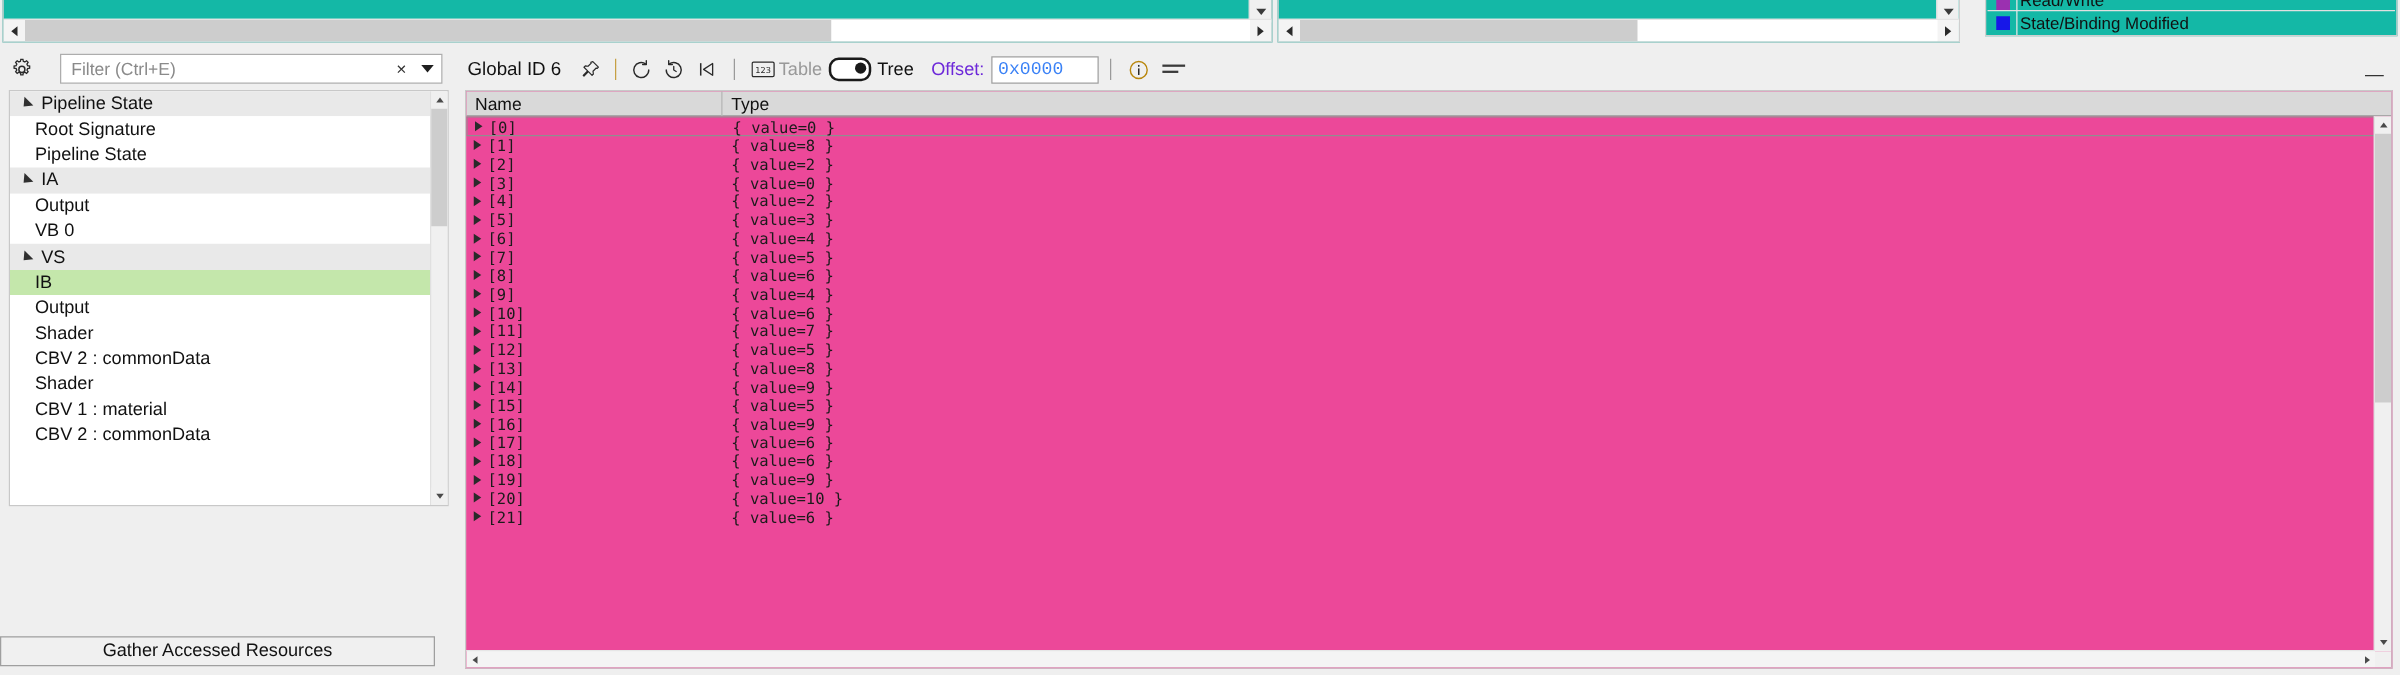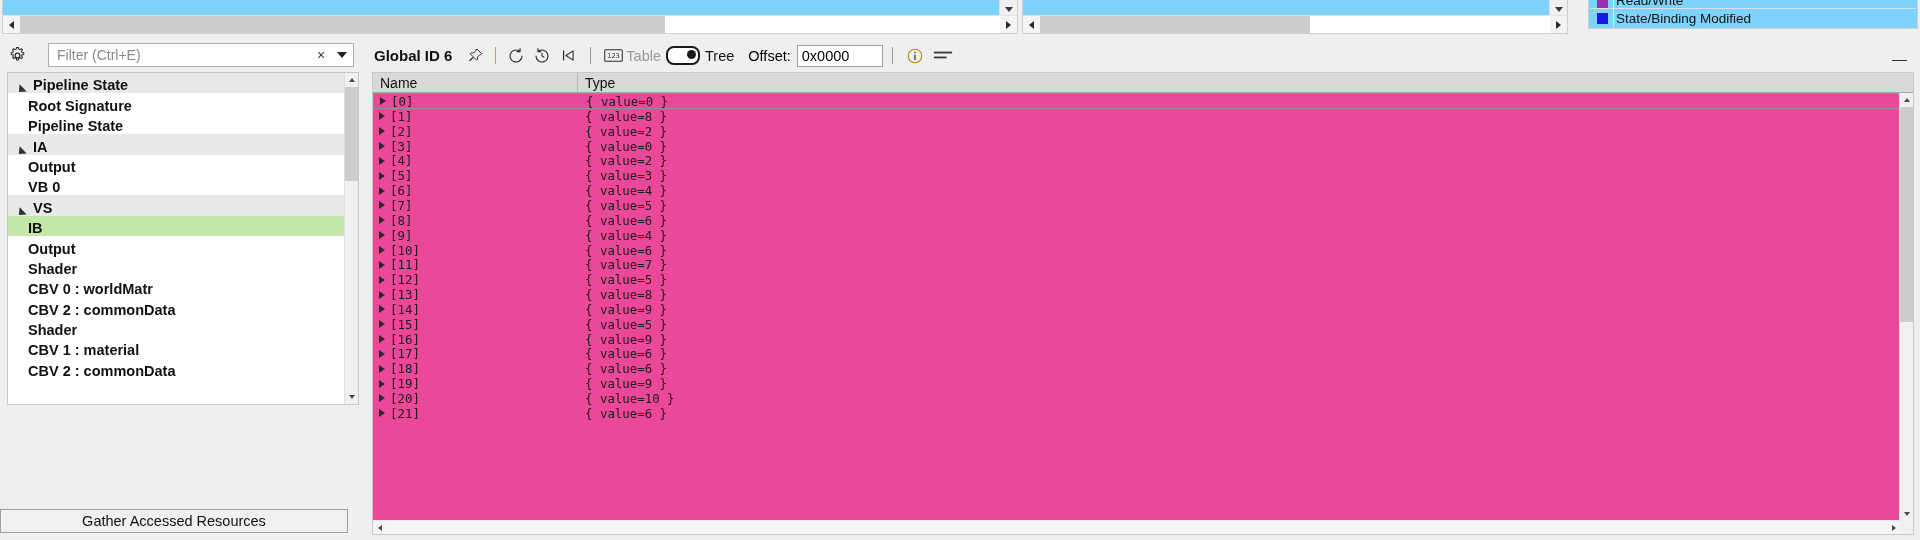--- a/index.html
+++ b/index.html
@@ -10,21 +10,21 @@
     font-family: "Liberation Sans", sans-serif;
     font-size: 14.5px;
     color: #1a1a1a;
     -webkit-font-smoothing: antialiased;
   }
   .app { position: relative; width: 1920px; height: 540px; }
 
   
   .top-strip { position: absolute; left: 0; top: 0; width: 1920px; height: 37px; background: #efefef; }
 
-  .tp { position: absolute; top: 0; background: #7dd3fc; border: 1px solid #cfcfcf; box-sizing: border-box; }
+  .tp { position: absolute; top: 0; background: #14b8a6; border: 1px solid #cfcfcf; box-sizing: border-box; }
   .tp-a { left: 2px;    top: -1px; width: 1016px; height: 35px; }
   .tp-b { left: 1022px; top: -1px; width: 546px;  height: 35px; }
   .tp-c { left: 1588px; top: -1px; width: 330px;  height: 30px; }
 
   
   .vsb-stub {
     position: absolute; right: 0; top: 0; width: 17px; height: 18px;
     background: #f0f0f0; border-left: 1px solid #dfdfdf;
     display: flex; align-items: center; justify-content: center;
   }
@@ -77,22 +77,22 @@
     width: 22px; height: 22px; display: flex; align-items: center; justify-content: center;
     cursor: pointer; flex: 0 0 22px;
   }
 
   .tree-frame {
     position: absolute; left: 7px; top: 33px; width: 352px; height: 333px;
     background: #fff; border: 1px solid #c8c8c8; box-sizing: border-box; overflow: hidden;
   }
   .tree-scroll { position: absolute; left: 0; top: 0; right: 13px; top: 0; bottom: 0; overflow: hidden; }
   .tree-item {
-    display: flex; align-items: flex-end; height: 20.4px; padding-left: 6px;
-    font-size: 14.5px; color: #111; white-space: nowrap; cursor: default; font-weight: bold;
+    display: flex; align-items: center; height: 20.4px; padding-left: 6px;
+    font-size: 14.5px; color: #111; white-space: nowrap; cursor: default;
   }
   .tree-item.group { background: #e9e9e9; }
   .tree-item.leaf  { background: #ffffff; padding-left: 20px; }
   .tree-item.leaf.selected { background: #c4e7ab; }
   .grp-tri {
     width: 0; height: 0; margin-right: 7px; margin-left: 2px;
     border-left: 5px solid transparent; border-right: 5px solid transparent;
     border-top: 6px solid #303030; transform: rotate(45deg); flex: 0 0 auto;
   }
 
@@ -108,38 +108,38 @@
     position: absolute; left: 0; bottom: 7px; width: 348px; height: 24px;
     background: #f0f0f0; border: 1px solid #9f9f9f; box-sizing: border-box;
     font-family: "Liberation Sans", sans-serif; font-size: 14.5px; color: #111;
     cursor: pointer;
   }
 
   
   .right-pane { position: absolute; left: 366px; top: 39px; width: 1554px; height: 501px; background: #efefef; }
 
   .rt-toolbar { position: absolute; left: 0; top: 0; width: 1554px; height: 33px; display: flex; align-items: center; padding-left: 8px; gap: 0; }
-  .rt-title { font-size: 15px; font-weight: bold; color: #111; margin-right: 10px; white-space: nowrap; }
+  .rt-title { font-size: 15px; font-weight: normal; color: #111; margin-right: 10px; white-space: nowrap; }
   .ic-btn {
     width: 26px; height: 26px; display: flex; align-items: center; justify-content: center;
     cursor: pointer; background: transparent; border: none; flex: 0 0 26px;
   }
   .sep { width: 1px; height: 17px; background: #b8860b; margin: 0 7px; flex: 0 0 1px; opacity: .75; }
   .sep-grey { width: 1px; height: 17px; background: #9a9a9a; margin: 0 9px; flex: 0 0 1px; }
   .tgl-label { font-size: 14.5px; color: #111; white-space: nowrap; }
   .tgl-label.dim { color: #999999; }
   .switch {
     width: 30px; height: 15px; border-radius: 8px; border: 2px solid #1a1a1a;
     position: relative; margin: 0 5px; cursor: pointer; background: #fff; flex: 0 0 30px;
   }
   .switch .knob { position: absolute; top: 1.5px; right: 2px; width: 9px; height: 9px; border-radius: 50%; background: #1a1a1a; }
-  .offset-label { font-size: 14.5px; color: #000000; margin: 0 6px 0 14px; white-space: nowrap; }
+  .offset-label { font-size: 14.5px; color: #6d28d9; margin: 0 6px 0 14px; white-space: nowrap; }
   .offset-input {
     width: 86px; height: 22px; background: #fff; border: 1px solid #9e9e9e; box-sizing: border-box;
-    font-family: Liberation Sans, sans-serif; font-size: 14.5px; color: #000000; padding: 0 4px; outline: none;
+    font-family: Liberation Mono, monospace; font-size: 14.5px; color: #3b82f6; padding: 0 4px; outline: none;
   }
 
   .minimize-btn {
     position: absolute; right: 8px; top: 6px; width: 26px; height: 22px;
     display: flex; align-items: flex-end; justify-content: center; cursor: pointer;
   }
   .minimize-btn i { display: block; width: 15px; height: 1px; background: #333; margin-bottom: 6px; }
 
   
   .grid-frame {
@@ -293,23 +293,20 @@
           <div class="tree-item leaf selected">
             <span>IB</span>
           </div>
           <div class="tree-item leaf">
             <span>Output</span>
           </div>
           <div class="tree-item leaf">
             <span>Shader</span>
           </div>
           <div class="tree-item leaf">
-            <span>CBV 0 : worldMatr</span>
-          </div>
-          <div class="tree-item leaf">
             <span>CBV 2 : commonData</span>
           </div>
           <div class="tree-item leaf">
             <span>Shader</span>
           </div>
           <div class="tree-item leaf">
             <span>CBV 1 : material</span>
           </div>
           <div class="tree-item leaf">
             <span>CBV 2 : commonData</span>

